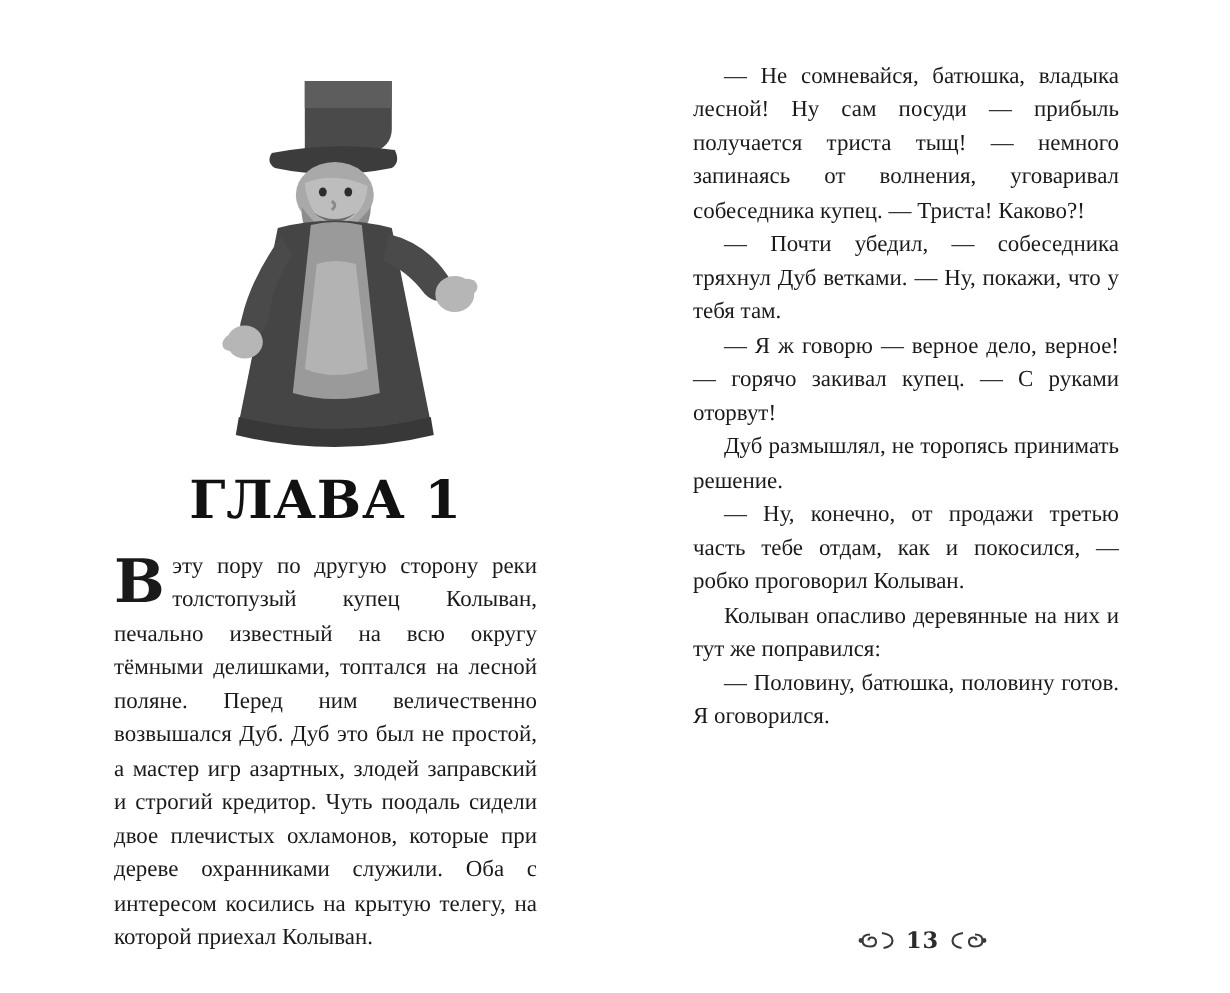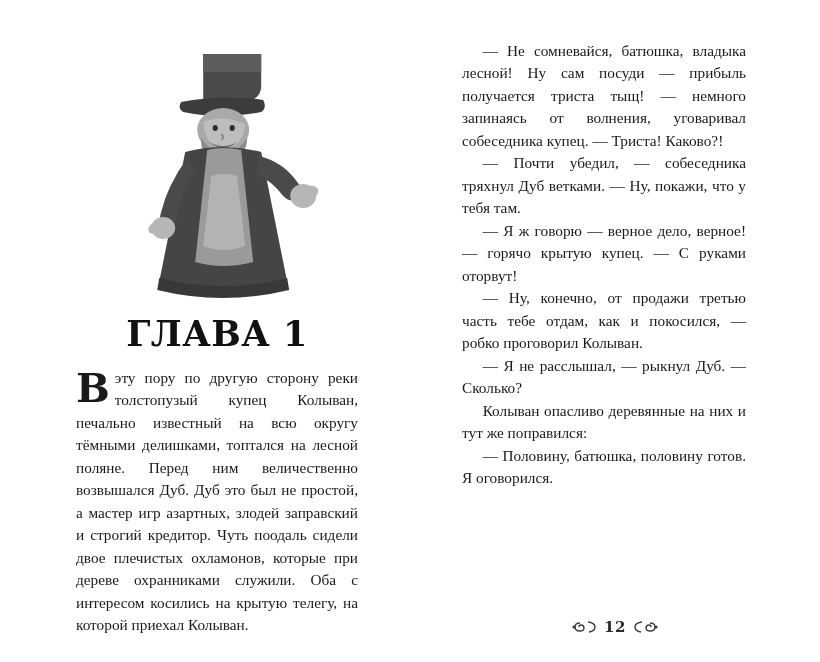--- a/index.html
+++ b/index.html
@@ -159,36 +159,36 @@
     <div class="body-text">
       <p class="dropcap-para"><span class="dropcap">В</span><span>эту пору по другую сторону реки толстопузый купец Колыван, печально известный на всю округу тёмными делишками, топтался на лесной поляне. Перед ним величественно возвышался Дуб. Дуб это был не простой, а мастер игр азартных, злодей заправский и строгий кредитор. Чуть поодаль сидели двое плечистых охламонов, которые при дереве охранниками служили. Оба с интересом косились на крытую телегу, на которой приехал Колыван.</span></p>
     </div>
 
   </div>
 
   <div class="page page-right">
     <div class="body-text">
       <p>— Не сомневайся, батюшка, владыка лесной! Ну сам посуди — прибыль получается триста тыщ! — немного запинаясь от волнения, уговаривал собеседника купец. — Триста! Каково?!</p>
       <p>— Почти убедил, — собеседника тряхнул Дуб ветками. — Ну, покажи, что у тебя там.</p>
-      <p>— Я ж говорю — верное дело, верное! — горячо крытую купец. — С руками оторвут!</p>
+      <p>— Я ж говорю — верное дело, верное! — горячо закивал купец. — С руками оторвут!</p>
+      <p>Дуб размышлял, не торопясь принимать решение.</p>
       <p>— Ну, конечно, от продажи третью часть тебе отдам, как и покосился, — робко проговорил Колыван.</p>
-      <p>— Я не расслышал, — рыкнул Дуб. — Сколько?</p>
       <p>Колыван опасливо деревянные на них и тут же поправился:</p>
       <p>— Половину, батюшка, половину готов. Я оговорился.</p>
     </div>
 
     <div class="folio">
       <span class="orn">
         <svg width="26" height="14" viewBox="0 0 26 14">
           <circle cx="3" cy="7" r="1.6" fill="#3a3a3a"></circle>
           <path d="M9 3 q-5 0 -5 4 q0 4 5 4 q4 0 4 -3 q0 -3 -3 -3 q-2 0 -2 2" fill="none" stroke="#3a3a3a" stroke-width="1.4"></path>
           <path d="M17 2 q7 1 7 5 q0 4 -6 5" fill="none" stroke="#3a3a3a" stroke-width="1.4"></path>
         </svg>
       </span>
-      <span class="folio-num">12</span>
+      <span class="folio-num">13</span>
       <span class="orn">
         <svg width="26" height="14" viewBox="0 0 26 14">
           <path d="M9 2 q-7 1 -7 5 q0 4 6 5" fill="none" stroke="#3a3a3a" stroke-width="1.4"></path>
           <path d="M17 3 q5 0 5 4 q0 4 -5 4 q-4 0 -4 -3 q0 -3 3 -3 q2 0 2 2" fill="none" stroke="#3a3a3a" stroke-width="1.4"></path>
           <circle cx="23" cy="7" r="1.6" fill="#3a3a3a"></circle>
         </svg>
       </span>
     </div>
   </div>
 

